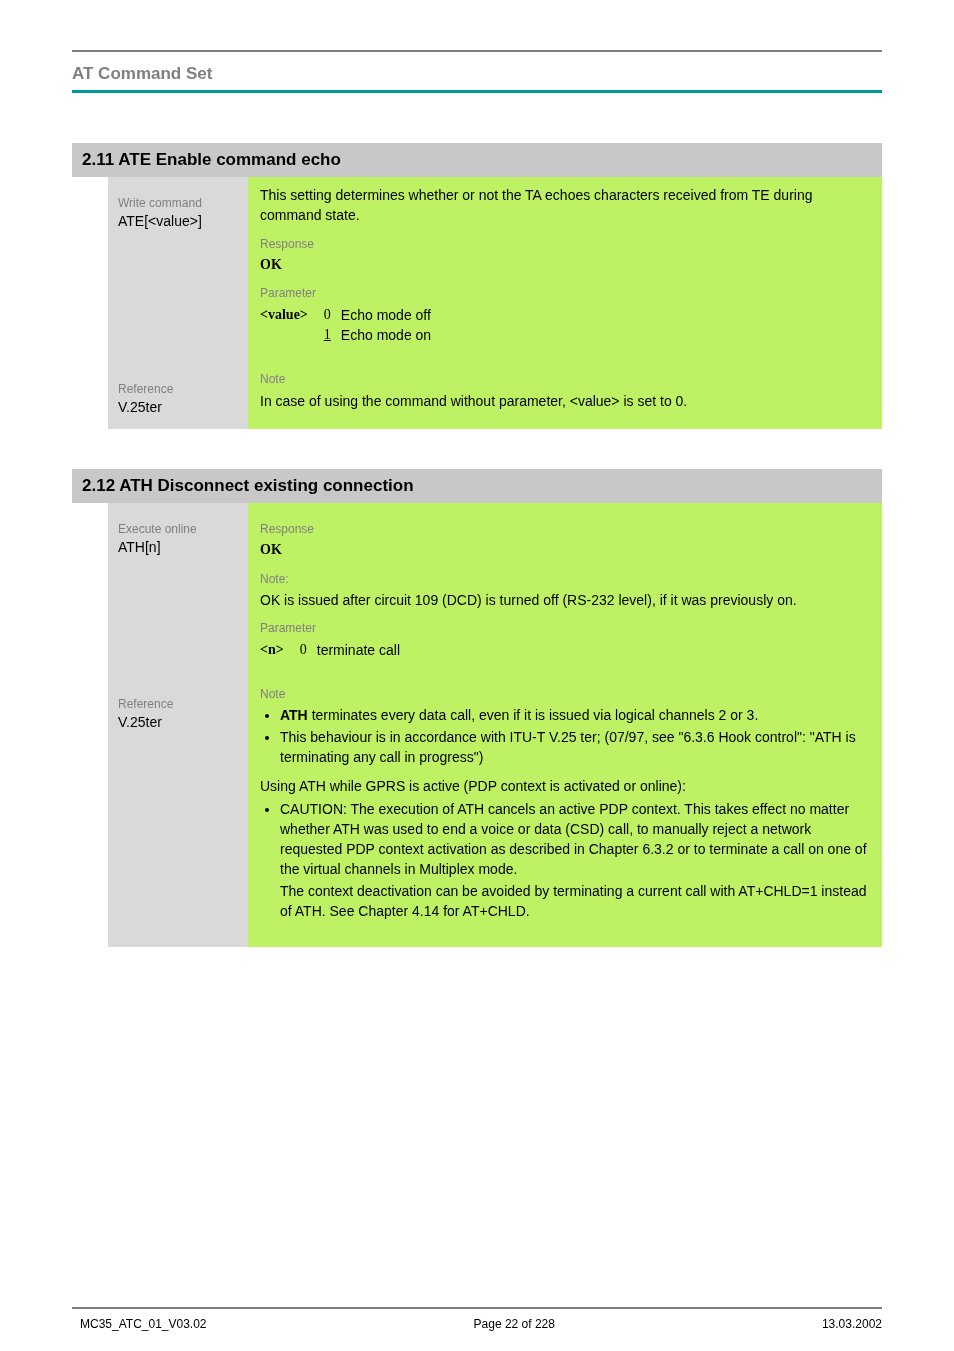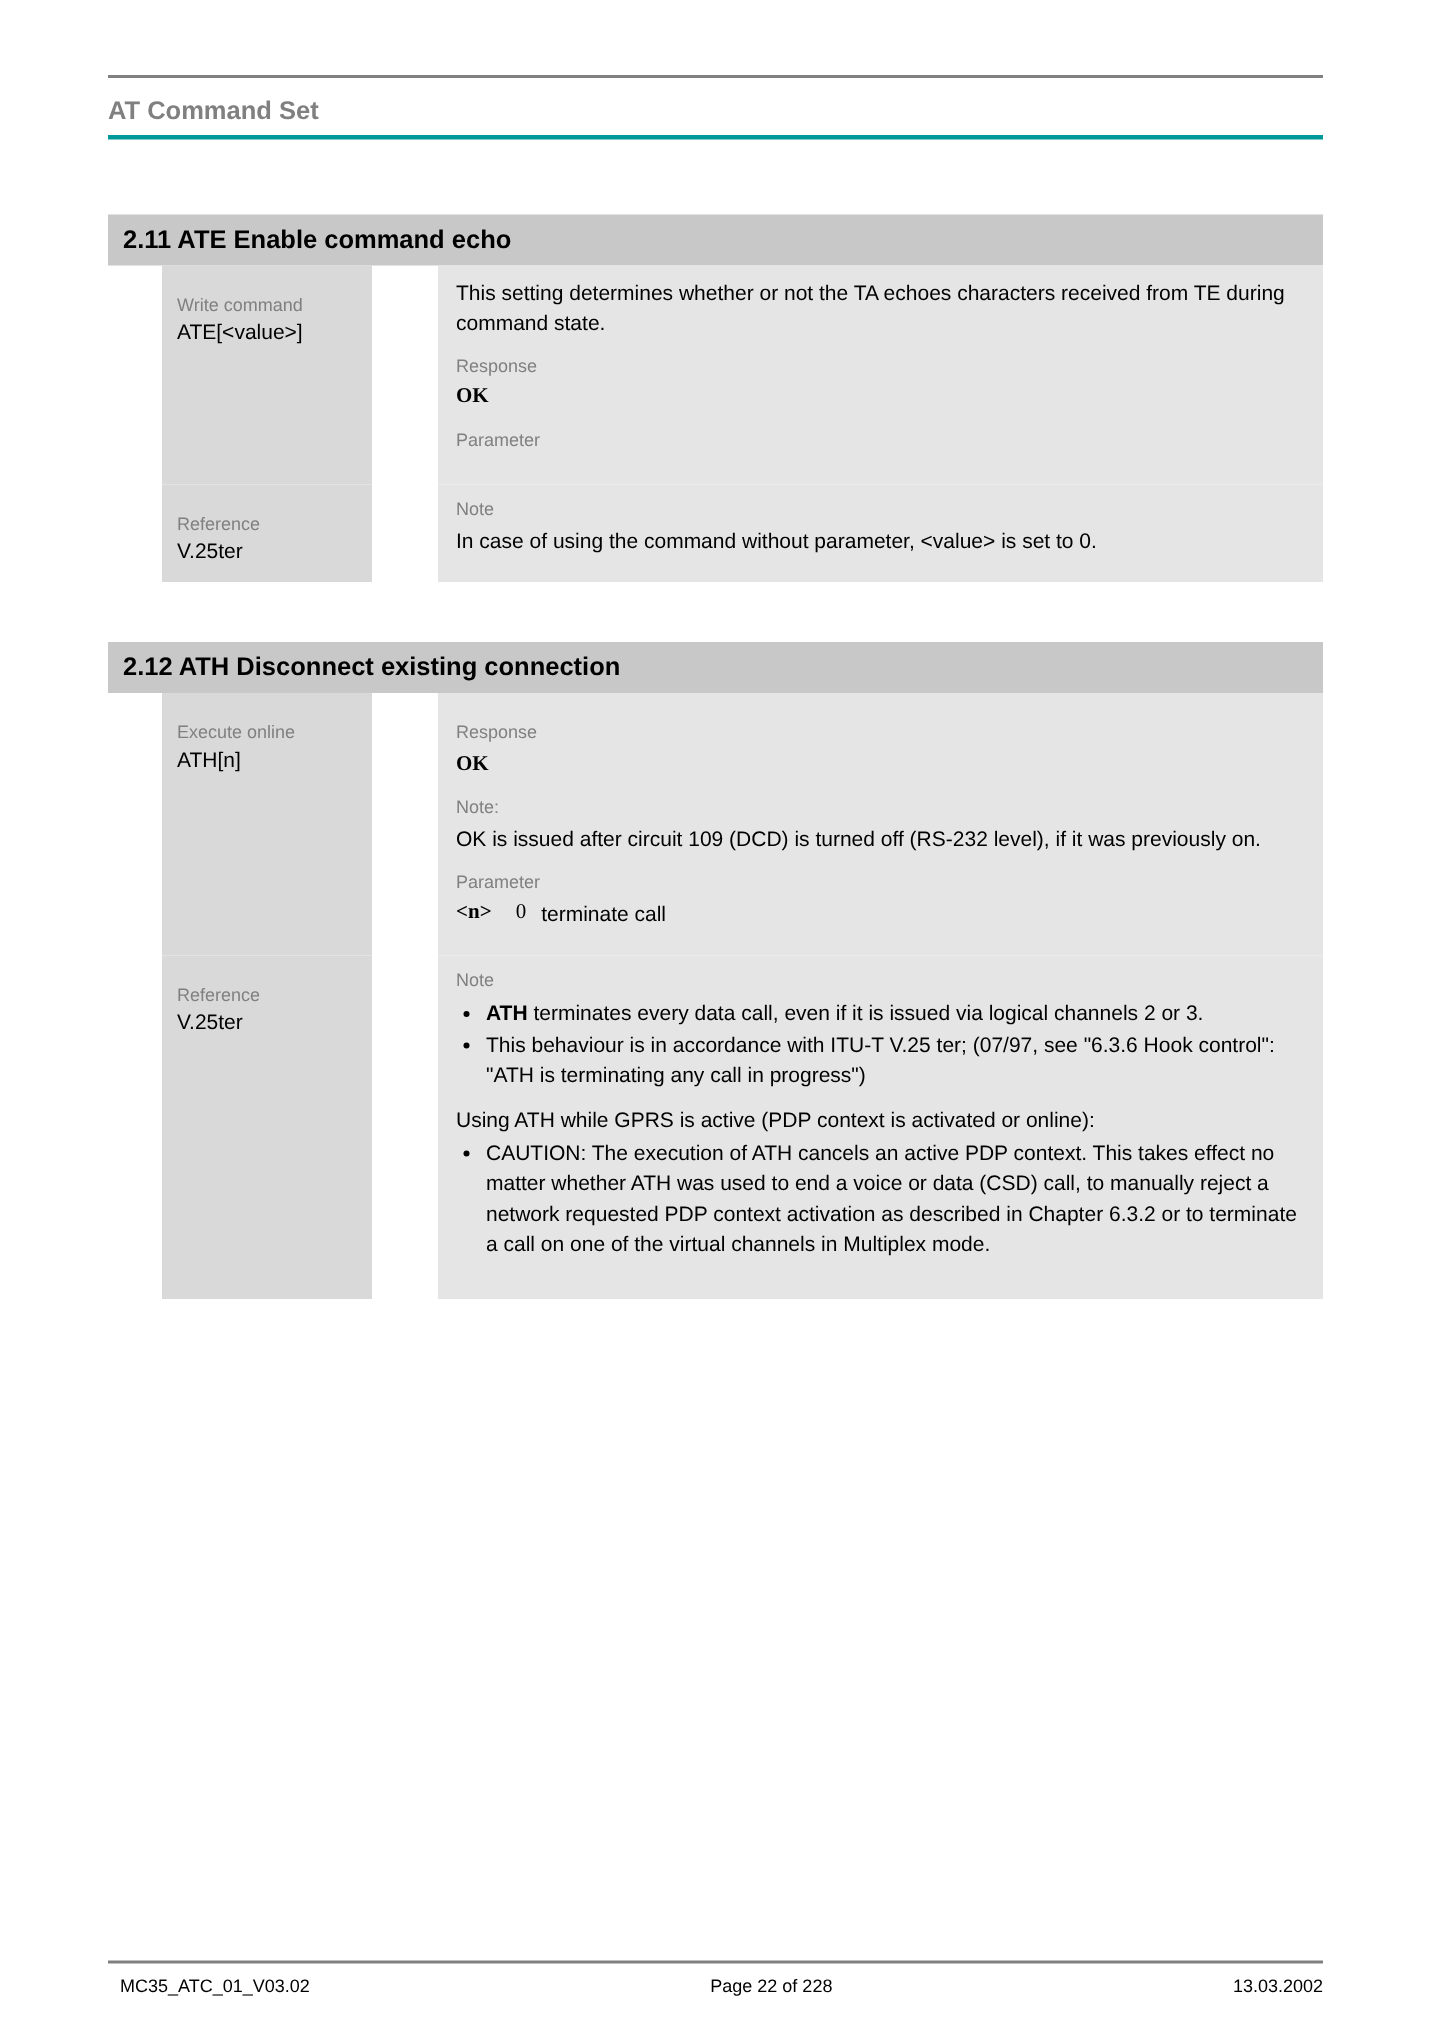--- a/index.html
+++ b/index.html
@@ -92,25 +92,24 @@
     color: #808080;
     font-size: 12px;
     margin-bottom: 3px;
   }
   .left-value {
     font-size: 14px;
     color: #000;
   }
   .right-col {
     flex: 1;
-    background: #e5e5e5;
+    background: #bef264;
     padding: 8px 12px;
     font-size: 14px;
     line-height: 1.45;
-    margin-left: 44px;
   }
   .sub-label {
     color: #808080;
     font-size: 12px;
     margin-top: 10px;
     margin-bottom: 2px;
   }
   .ok-text {
     font-family: "Times New Roman", Times, serif;
     font-weight: bold;
@@ -197,20 +196,32 @@
     <div class="row">
       <div class="left-col">
         <div class="left-label">Write command</div>
         <div class="left-value">ATE[&lt;value&gt;]</div>
       </div>
       <div class="right-col">
         <div class="body-text">This setting determines whether or not the TA echoes characters received from TE during command state.</div>
         <div class="sub-label">Response</div>
         <div class="ok-text">OK</div>
         <div class="sub-label">Parameter</div>
+        <div class="param-table">
+          <div class="param-row">
+            <span class="param-cell-key">&lt;value&gt;</span>
+            <span class="param-cell-num">0</span>
+            <span class="param-cell-desc">Echo mode off</span>
+          </div>
+          <div class="param-row">
+            <span class="param-cell-key"></span>
+            <span class="param-cell-num underline">1</span>
+            <span class="param-cell-desc">Echo mode on</span>
+          </div>
+        </div>
         <div style="height:10px"></div>
       </div>
     </div>
 
     <div class="row">
       <div class="left-col">
         <div class="left-label">Reference</div>
         <div class="left-value">V.25ter</div>
       </div>
       <div class="right-col">
@@ -255,20 +266,21 @@
         <div class="sub-label" style="margin-top:0">Note</div>
         <ul class="bullet-list">
           <li><b>ATH</b> <span>terminates every data call, even if it is issued via logical channels 2 or 3.</span></li>
           <li>This behaviour is in accordance with ITU-T V.25 ter; (07/97, see "6.3.6 Hook control": "ATH is terminating any call in progress")</li>
         </ul>
         <div style="height:8px"></div>
         <div class="body-text">Using ATH while GPRS is active (PDP context is activated or online):</div>
         <ul class="bullet-list">
           <li>CAUTION: The execution of ATH cancels an active PDP context. This takes effect no matter whether ATH was used to end a voice or data (CSD) call, to manually reject a network requested PDP context activation as described in Chapter 6.3.2 or to terminate a call on one of the virtual channels in Multiplex mode.</li>
         </ul>
+        <div class="indent-block">The context deactivation can be avoided by terminating a current call with AT+CHLD=1 instead of ATH. See Chapter 4.14 for AT+CHLD.</div>
         <div style="height:18px"></div>
       </div>
     </div>
   </div>
 </div>
 
 <div class="footer-rule"></div>
 <div class="footer">
   <span>MC35_ATC_01_V03.02</span>
   <span>Page 22 of 228</span>

